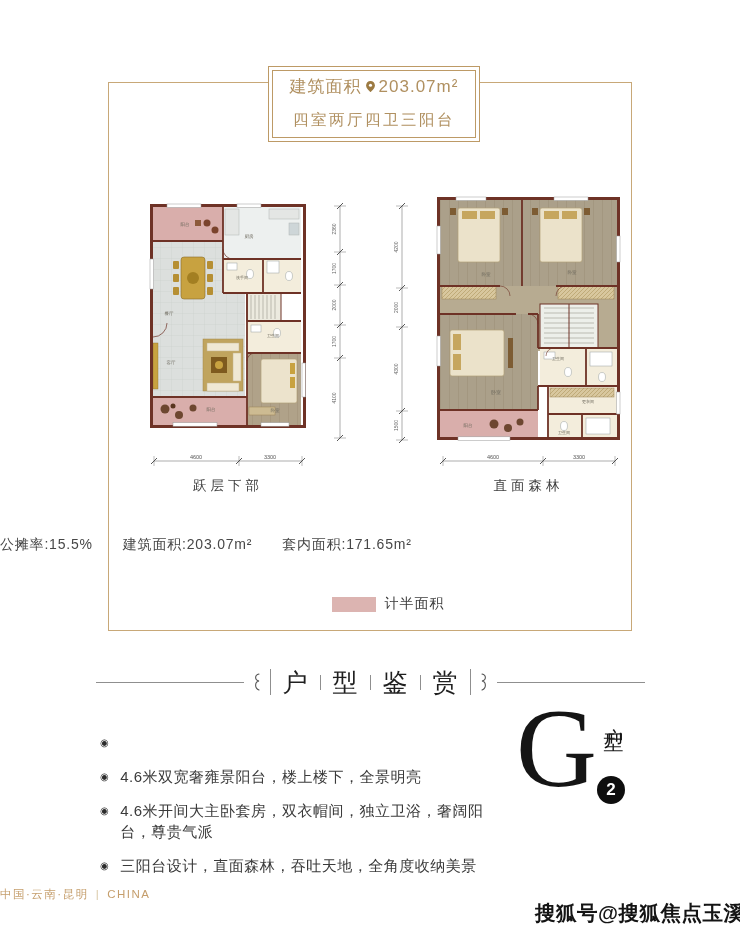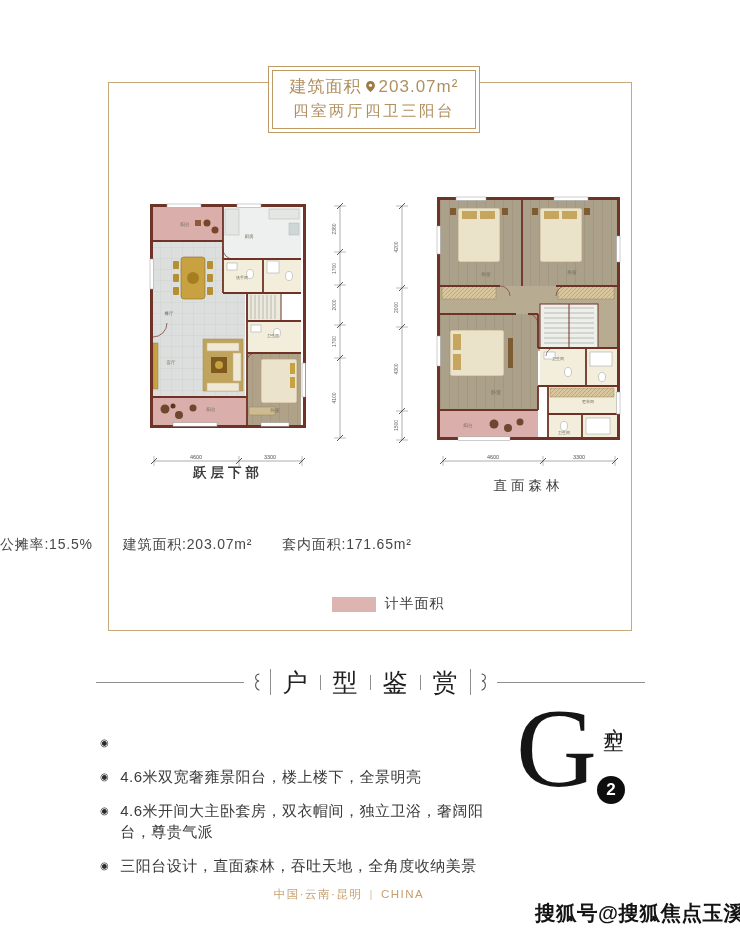--- a/index.html
+++ b/index.html
@@ -7,28 +7,28 @@
     width:740px;height:932px;position:relative;overflow:hidden;
     background:#ffffff;font-family:"Liberation Sans",sans-serif;
   }
   
   .frame{position:absolute;left:108px;top:82px;width:522px;height:547px;
     border:1.5px solid #c8a878;}
   .title-box{position:absolute;left:268px;top:66px;width:204px;background:#fff;
     border:1px solid #bd9a66;padding:3px;z-index:2;}
   .title-box-inner{border:1px solid #bd9a66;padding:4px 6px 6px;text-align:center;color:#b09060;}
   .tb-line1{font-size:17px;letter-spacing:1px;display:flex;align-items:center;justify-content:center;gap:3px;}
-  .tb-line2{font-size:15.5px;letter-spacing:2.5px;margin-top:3px;}
+  .tb-line2{font-size:15.5px;letter-spacing:2.5px;margin-top:12px;}
   
   .plan-left{position:absolute;left:149px;top:203px;width:158px;height:228px;}
   .plan-right{position:absolute;left:436px;top:196px;width:185px;height:245px;}
   .dims-v{position:absolute;left:328px;top:200px;width:86px;height:248px;}
   .dims-h-left{position:absolute;left:149px;top:452px;width:158px;height:16px;}
   .dims-h-right{position:absolute;left:436px;top:452px;width:185px;height:16px;}
-  .caption-left{position:absolute;left:149px;top:464px;width:158px;font-weight:bold;}
+  .caption-left{position:absolute;left:149px;top:477px;width:158px;}
   .caption-right{position:absolute;left:436px;top:477px;width:185px;}
   .plan-caption{text-align:center;font-size:13.5px;letter-spacing:4px;color:#3e3e3e;}
   
   .stats{position:absolute;top:536px;left:0;width:740px;display:flex;justify-content:flex-start;
     gap:30px;font-size:14px;color:#474747;letter-spacing:0.8px;}
   .legend{position:absolute;top:595px;left:0;width:740px;display:flex;justify-content:center;
     align-items:center;gap:9px;font-size:14px;color:#3c3c3c;transform:translateX(18px);letter-spacing:1px;}
   .legend-swatch{width:44px;height:15px;background:#dcb4b1;}
   
   .section-header{position:absolute;top:667px;left:0;width:740px;height:30px;
@@ -48,21 +48,21 @@
   
   .emblem{position:absolute;left:516px;top:700px;width:125px;height:112px;}
   .emblem-letter{position:absolute;left:0;top:-8px;font-family:"Liberation Serif","DejaVu Serif",serif;
     font-size:112px;line-height:112px;color:#151515;}
   .emblem-label{position:absolute;left:84px;top:12px;width:28px;text-align:center;
     writing-mode:vertical-rl;text-orientation:upright;font-size:20px;letter-spacing:4px;color:#151515;}
   .emblem-number{position:absolute;left:81px;top:76px;width:28px;height:28px;border-radius:50%;
     background:#0e0e0e;color:#fff;font-size:17px;font-weight:bold;display:flex;
     align-items:center;justify-content:center;}
   
-  .footer-location{position:absolute;top:887px;left:0;width:698px;text-align:center;
+  .footer-location{position:absolute;top:887px;left:0;width:698px;text-align:left;
     font-size:11.5px;color:#c59e6c;letter-spacing:1.5px;}
   .footer-divider{padding:0 7px;color:#d9c7a6;}
   .watermark{position:absolute;top:899px;left:535px;font-size:20.5px;font-weight:bold;
     color:#141414;white-space:nowrap;letter-spacing:0.5px;
     text-shadow:-0.6px -0.6px 0 rgba(255,255,255,.85), 0.6px 0.6px 0 rgba(255,255,255,.4);}
   svg text{font-family:"Liberation Sans",sans-serif;}
 </style>
 </head>
 <body>
 

